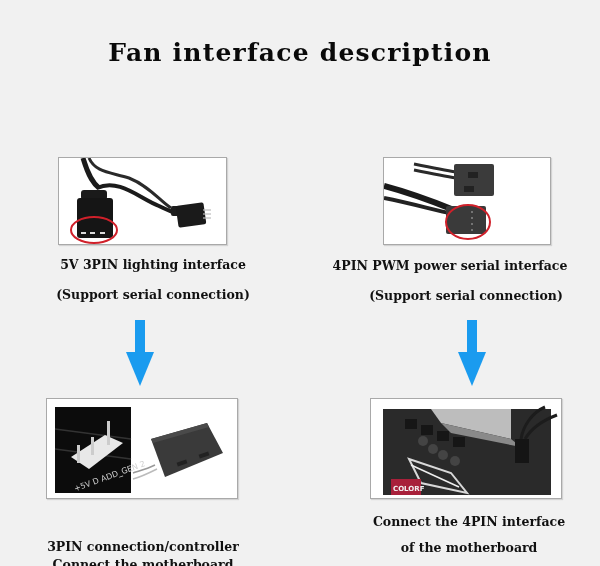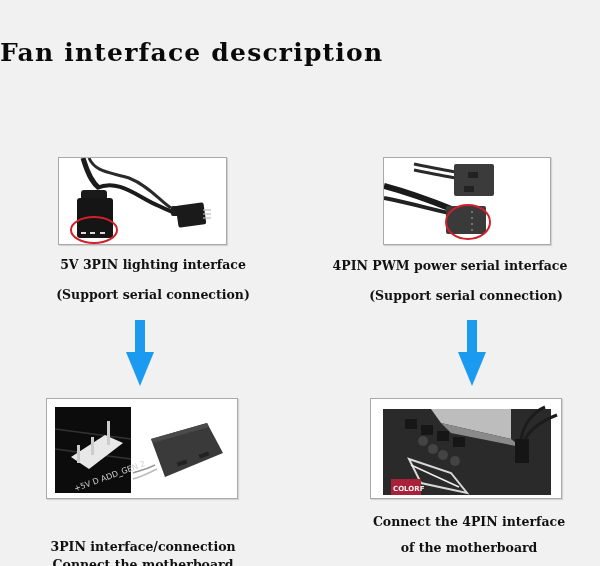--- a/index.html
+++ b/index.html
@@ -2,21 +2,21 @@
 <html><head>
 <meta charset="utf-8">
 <style>
   html, body { margin: 0; padding: 0; }
   body {
     width: 600px; height: 566px; background: #f1f1f1; position: relative; overflow: hidden;
     font-family: "DejaVu Serif", "Liberation Serif", serif; color: #111;
   }
   .abs { position: absolute; }
   .title {
-    left: 0; width: 600px; top: 38px; 
+    left: 0; width: 600px; top: 38px; text-align: center;
     font-family: "DejaVu Serif", serif; font-weight: bold; font-size: 25px; letter-spacing: 1.2px; color: #0a0a0a;
   }
   .frame {
     background: #ffffff; border: 1px solid #a9a9a9; box-shadow: 1px 1px 1px rgba(0,0,0,0.12);
     overflow: hidden;
   }
   .caption {
     font-family: "DejaVu Serif", serif; font-weight: bold; font-size: 12.5px; text-align: center; white-space: nowrap; color: #111;
   }
   .arrow svg { display: block; }
@@ -68,21 +68,21 @@
     <path d="M86 74 C 92 72, 100 70, 108 66" stroke="#999" stroke-width="1.5" fill="none"></path>
     <path d="M86 80 C 94 78, 102 74, 110 70" stroke="#bbb" stroke-width="1.5" fill="none"></path>
     <polygon points="104,40 160,24 176,54 118,78" fill="#3a3a3a"></polygon>
     <polygon points="104,40 160,24 162,28 106,44" fill="#4a4a4a"></polygon>
     <rect x="130" y="62" width="10" height="4" fill="#222" transform="rotate(-18 135 64)"></rect>
     <rect x="152" y="54" width="10" height="4" fill="#222" transform="rotate(-18 157 56)"></rect>
   </svg>
 </div>
 
 <div class="abs caption" style="left:20px; width:246px; top:513px;margin-top:44px;">Connect the motherboard</div>
-<div class="abs caption" style="left:20px; width:246px; top:539px;">3PIN interface/connection</div>
+<div class="abs caption" style="left:20px; width:246px; top:539px;">3PIN connection/controller</div>
 
 <div class="abs frame" style="left:383px; top:157px; width:166px; height:86px;">
   <svg width="166" height="86" viewBox="0 0 166 86">
     <path d="M0 28 C 30 36, 50 44, 70 52" stroke="#1a1a1a" stroke-width="6" fill="none"></path>
     <path d="M0 40 C 30 46, 50 52, 70 56" stroke="#222" stroke-width="4" fill="none"></path>
     <path d="M30 6 C 50 10, 60 12, 72 14" stroke="#2a2a2a" stroke-width="3" fill="none"></path>
     <path d="M30 12 C 50 16, 60 18, 72 20" stroke="#2a2a2a" stroke-width="3" fill="none"></path>
     <rect x="70" y="6" width="40" height="32" rx="2" fill="#3b3b3b"></rect>
     <rect x="84" y="14" width="10" height="6" fill="#222"></rect>
     <rect x="80" y="28" width="10" height="6" fill="#222"></rect>

